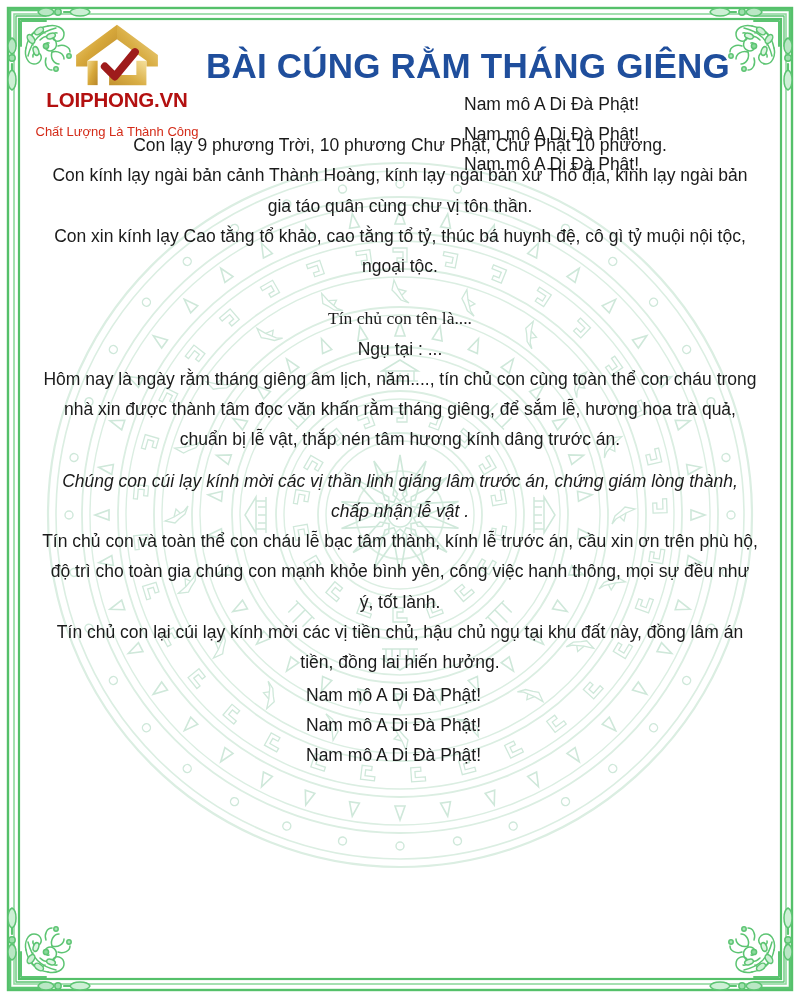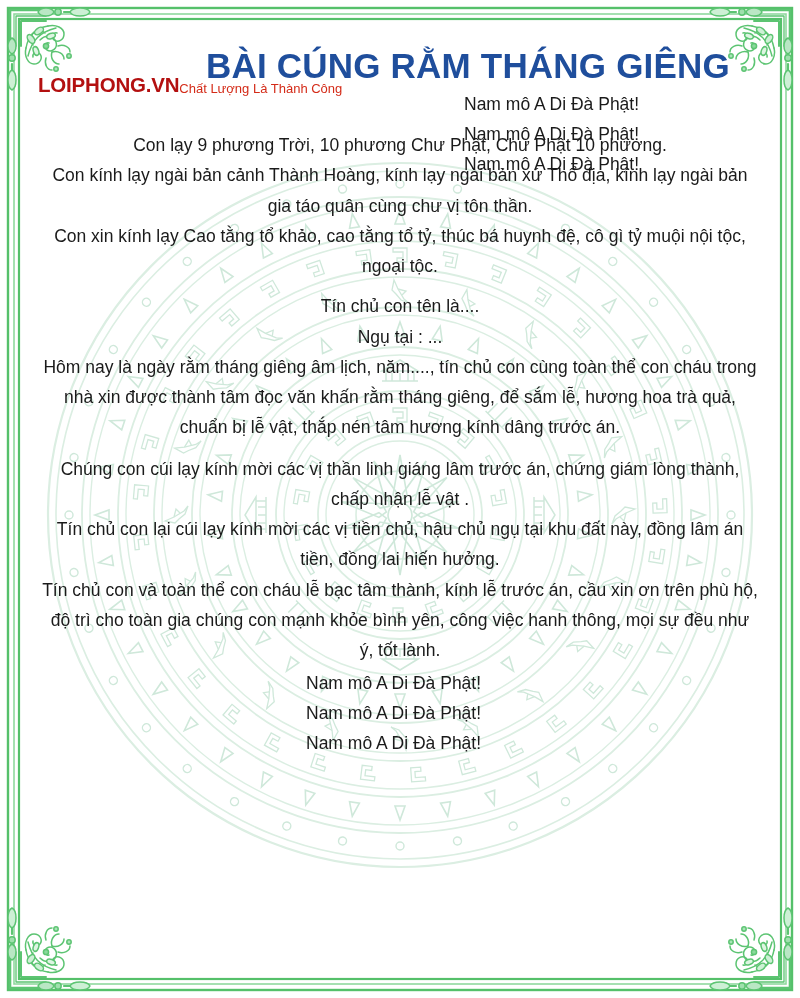--- a/index.html
+++ b/index.html
@@ -67,23 +67,23 @@
     display: flex;
     align-items: flex-start;
     padding-top: 18px;
     height: 124px;
     box-sizing: border-box;
   }
   .logo-block {
     width: 158px;
     flex: 0 0 158px;
     display: flex;
-    flex-direction: row;
-    align-items: flex-end;
-    padding-top: 12px;
+    flex-direction: column;
+    align-items: center;
+    padding-top: 4px;
   }
   .logo-mark {
     width: 108px;
     height: 66px;
     display: block;
   }
   .logo-name {
     color: #b31010;
     font-weight: bold;
     font-size: 20.5px;
@@ -135,22 +135,22 @@
     padding: 0 4px 0 4px;
   }
   .para {
     font-size: 17.5px;
     color: #1a1a1a;
     line-height: 1.73;
     margin: 0;
     text-align: center;
   }
   .para + .para { margin-top: 0; }
-  .para.gap-before { margin-top: 10px; }
-  .para.gap-small { margin-top: 11px; }
+  .para.gap-before { margin-top: 22px; font-family: Liberation Serif, serif; }
+  .para.gap-small { margin-top: 11px; font-style: italic; }
 </style>
 </head>
 <body>
 
 <div class="page">
 
   <svg class="watermark" viewBox="0 0 720 720" xmlns="http://www.w3.org/2000/svg">
     <defs>
       <g id="tri-unit">
         <path d="M0 -9 L5 5 L-5 5 Z" fill="none" stroke="#cfe8da" stroke-width="1.6"></path>
@@ -993,22 +993,22 @@
     </div>
 
     <div class="body-text">
       <p class="para">Con lạy 9 phương Trời, 10 phương Chư Phật, Chư Phật 10 phương.</p>
       <p class="para">Con kính lạy ngài bản cảnh Thành Hoàng, kính lạy ngài bản xứ Thổ địa, kính lạy ngài bản gia táo quân cùng chư vị tôn thần.</p>
       <p class="para">Con xin kính lạy Cao tằng tổ khảo, cao tằng tổ tỷ, thúc bá huynh đệ, cô gì tỷ muội nội tộc, ngoại tộc.</p>
       <p class="para gap-before">Tín chủ con tên là....</p>
       <p class="para">Ngụ tại : ...</p>
       <p class="para">Hôm nay là ngày rằm tháng giêng âm lịch, năm...., tín chủ con cùng toàn thể con cháu trong nhà xin được thành tâm đọc văn khấn rằm tháng giêng, để sắm lễ, hương hoa trà quả, chuẩn bị lễ vật, thắp nén tâm hương kính dâng trước án.</p>
       <p class="para gap-small">Chúng con cúi lạy kính mời các vị thần linh giáng lâm trước án, chứng giám lòng thành, chấp nhận lễ vật .</p>
+      <p class="para">Tín chủ con và toàn thể con cháu lễ bạc tâm thành, kính lễ trước án, cầu xin ơn trên phù hộ, độ trì cho toàn gia chúng con mạnh khỏe bình yên, công việc hanh thông, mọi sự đều như ý, tốt lành.</p>
       <p class="para">Tín chủ con lại cúi lạy kính mời các vị tiền chủ, hậu chủ ngụ tại khu đất này, đồng lâm án tiền, đồng lai hiến hưởng.</p>
-      <p class="para">Tín chủ con và toàn thể con cháu lễ bạc tâm thành, kính lễ trước án, cầu xin ơn trên phù hộ, độ trì cho toàn gia chúng con mạnh khỏe bình yên, công việc hanh thông, mọi sự đều như ý, tốt lành.</p>
     </div>
 
     <div class="invocation-bottom">
       <div class="invocation-line">Nam mô A Di Đà Phật!</div>
       <div class="invocation-line">Nam mô A Di Đà Phật!</div>
       <div class="invocation-line">Nam mô A Di Đà Phật!</div>
     </div>
 
   </div>
 </div>

